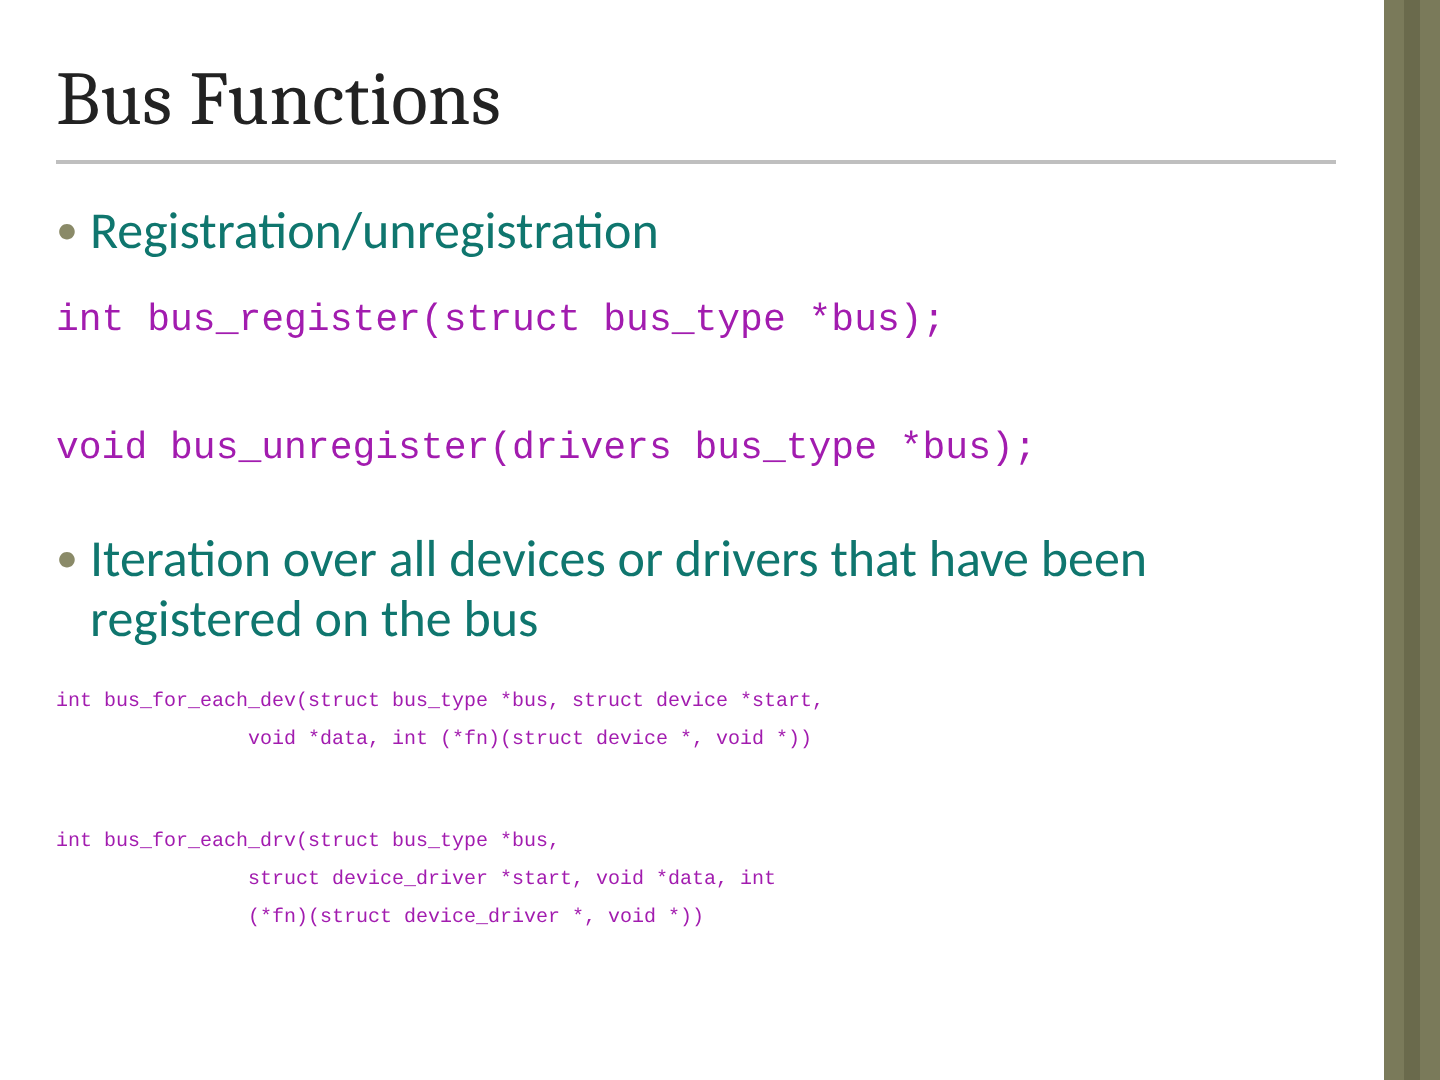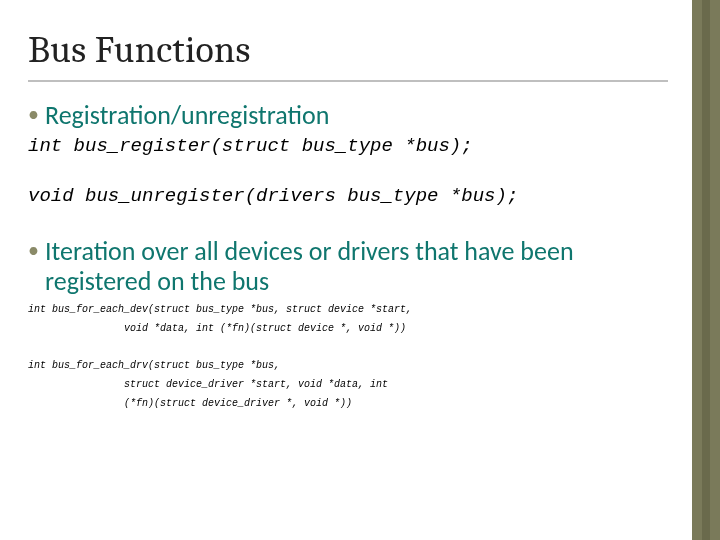--- a/index.html
+++ b/index.html
@@ -72,25 +72,24 @@
     line-height: 30px;
     color: #0f766e;
   }
   .bullet.second {
     margin-top: 28px;
   }
   .code {
     font-family: Consolas, "Courier New", monospace;
     font-size: 19px;
     line-height: 24px;
-    color: #000000;
+    color: #a21caf;
     white-space: pre;
-    margin-top: 4px;
+    margin-top: 18px;
     margin-left: 0;
-    font-style: italic;
   }
   .code.small {
     font-size: 10px;
     line-height: 19px;
   }
   .gap {
     height: 22px;
   }
   .gap-sm {
     height: 14px;

